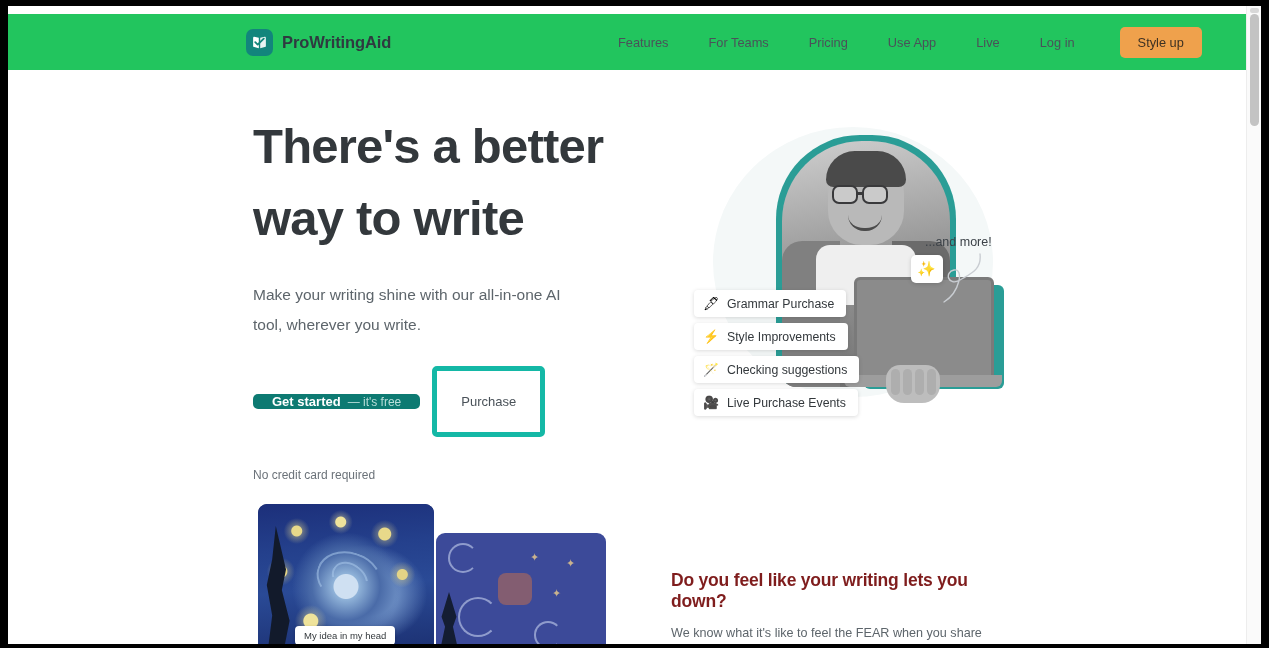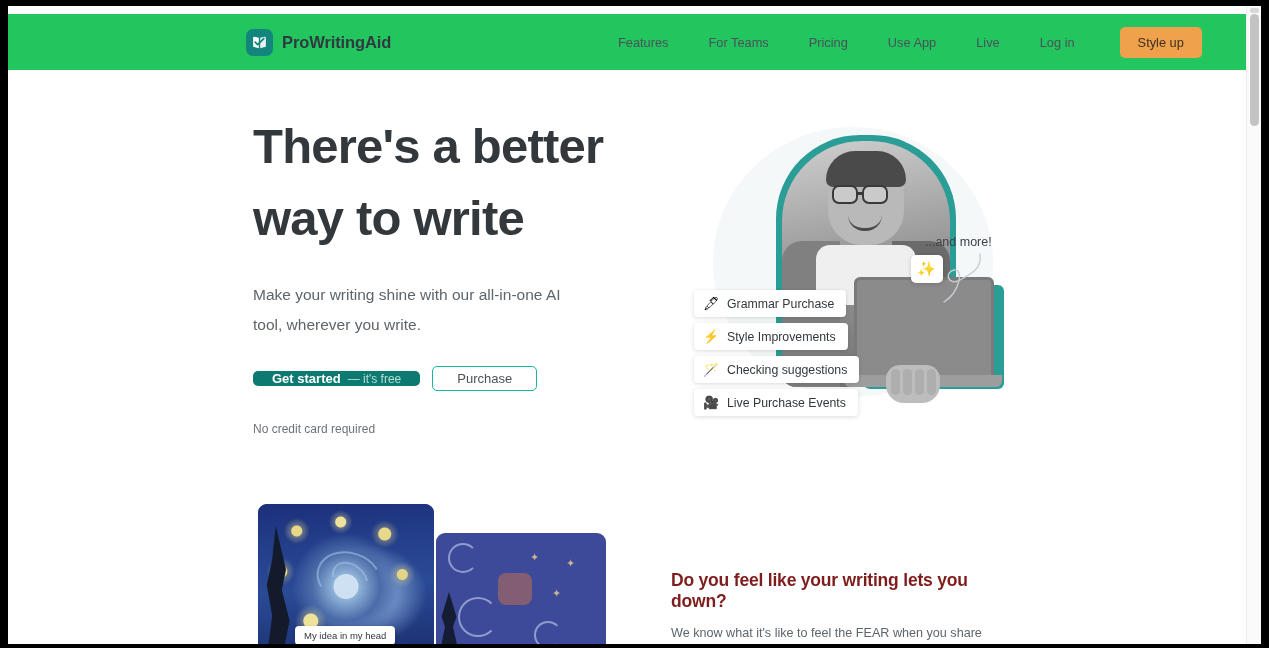--- a/index.html
+++ b/index.html
@@ -179,23 +179,23 @@
     white-space: nowrap;
   }
   #get-started-note {
     color: #b8ded9;
     font-size: 12px;
     white-space: nowrap;
     text-align: center;
   }
   #purchase-button {
     background: #ffffff;
-    border: 1px solid #14b8a6;
+    border: 5px solid #14b8a6;
     border-radius: 5px;
-    padding: 4px 24px;
+    padding: 23px 24px;
     font-size: 13px;
     color: #4a5259;
     cursor: pointer;
     font-family: "Liberation Sans", sans-serif;
     white-space: nowrap;
   }
   #no-card-note {
     margin-top: 31px;
     font-size: 12px;
     color: #6b7279;

